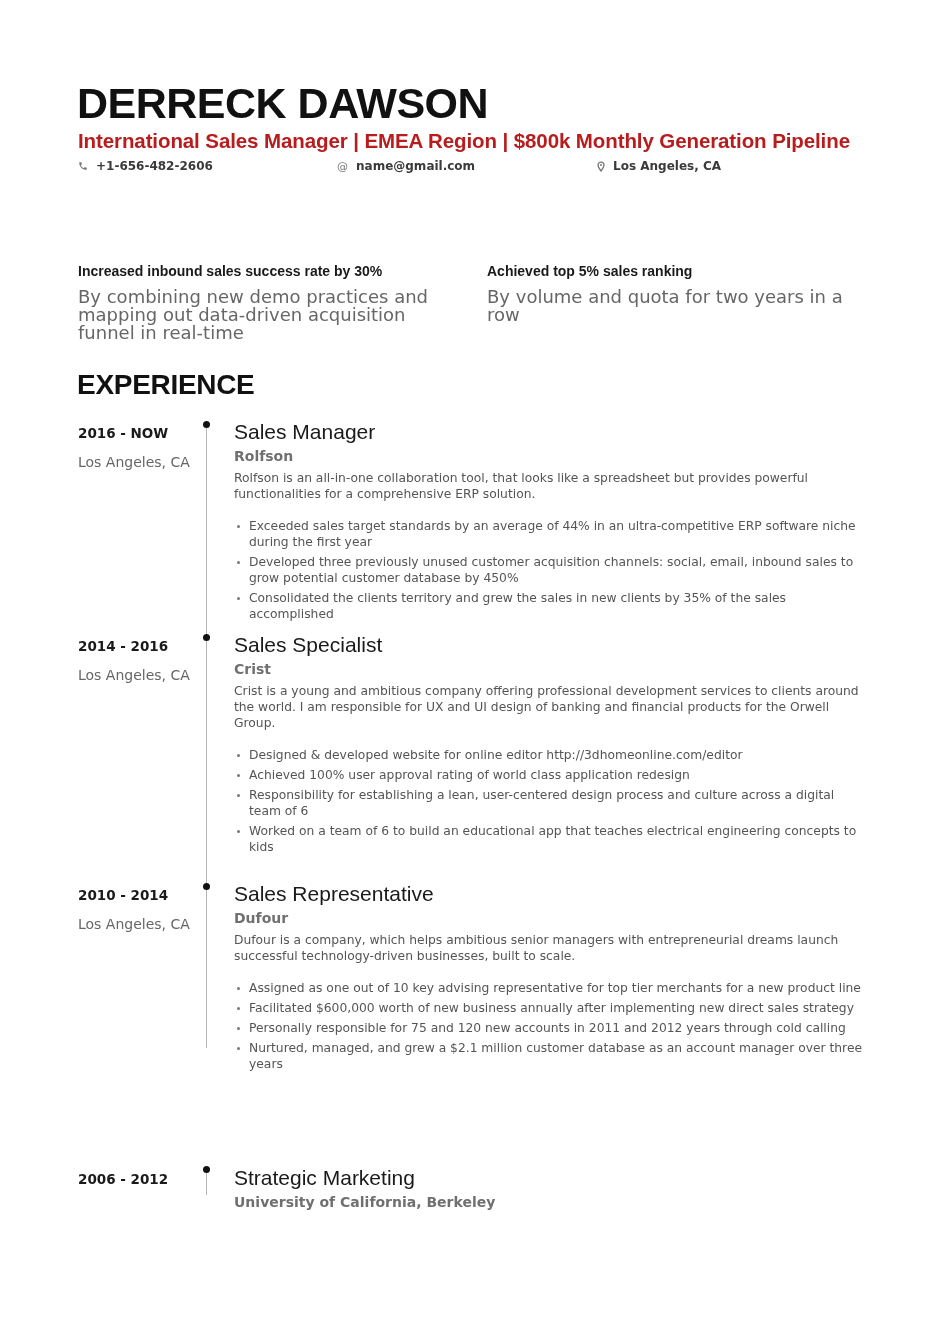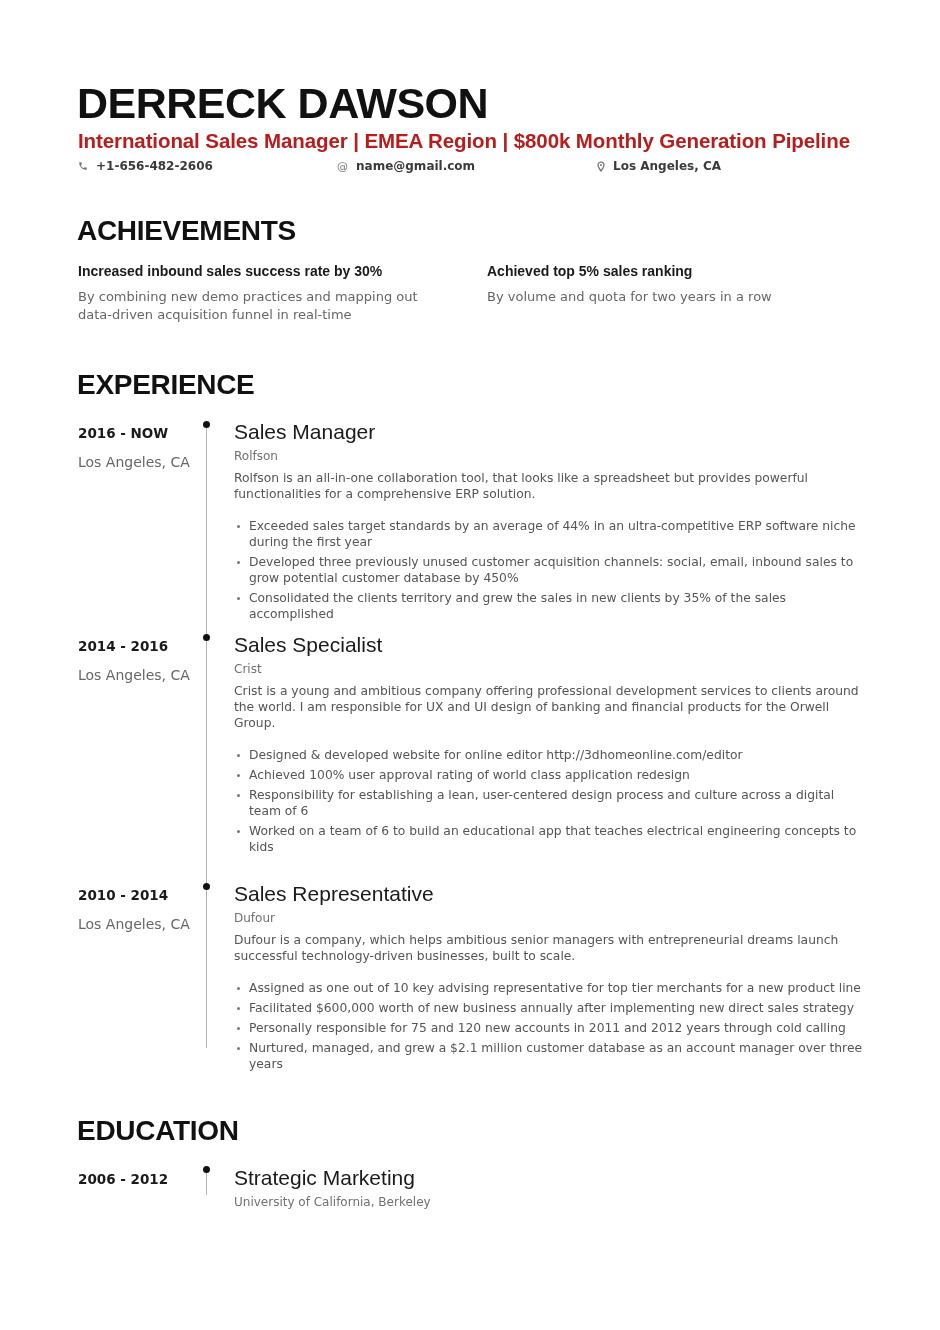--- a/index.html
+++ b/index.html
@@ -36,21 +36,21 @@
 
     .section-title {
       position: absolute; left: 77px;
       font-family: "Liberation Sans", sans-serif;
       font-weight: 700; font-size: 28px; color: #111;
       letter-spacing: -0.3px; line-height: 34px;
     }
 
     .ach { position: absolute; width: 360px; }
     .ach-title { font-size: 14px; font-weight: 700; color: #1a1a1a; line-height: 20px; white-space: nowrap; font-family: "Liberation Sans", sans-serif; }
-    .ach-desc { margin-top: 7px; font-size: 13px; color: #666; line-height: 18px; }
+    .ach-desc { margin-top: 7px; font-size: 18px; color: #666; line-height: 18px; }
 
     .timeline-line {
       position: absolute; left: 206px; width: 1px; background: #b5b5b5;
     }
     .dot {
       position: absolute; left: 203px; width: 7px; height: 7px; border-radius: 50%;
       background: #111;
     }
 
     .entry-date {
@@ -59,21 +59,21 @@
     }
     .entry-loc {
       position: absolute; left: 78px; font-size: 14px; color: #666; line-height: 18px; white-space: nowrap;
     }
     .entry-body { position: absolute; left: 234px; width: 630px; }
     .role {
       font-family: Liberation Sans, sans-serif;
       font-size: 21px; color: #1a1a1a; line-height: 26px; white-space: nowrap;
     }
     .company {
-      margin-top: 1px; font-size: 12px; font-weight: 400; color: #707070; line-height: 20px;
+      margin-top: 1px; font-size: 14px; font-weight: 700; color: #707070; line-height: 20px;
     }
     .desc {
       margin-top: 4px; font-size: 12.3px; color: #555; line-height: 16px;
     }
     .bullets { list-style: none; margin-top: 16px; }
     .bullets li {
       position: relative; padding-left: 15px; font-size: 12.3px; color: #555;
       line-height: 16px; margin-bottom: 4px;
     }
     .bullets li::before {
@@ -104,21 +104,20 @@
   <div class="contact loc">
     <span class="ico">
       <svg width="8" height="11" viewBox="0 0 16 22">
           <path fill="none" stroke="#777" stroke-width="2.5" d="M8 2a6 6 0 0 1 6 6c0 4.5-6 12-6 12S2 12.5 2 8a6 6 0 0 1 6-6z"></path>
           <circle cx="8" cy="8" r="2" fill="#777"></circle>
         </svg>
     </span>
     <span>Los Angeles, CA</span>
   </div>
 
-  <div class="section-title" style="top:214px;">ACHIEVEMENTS</div>
 
   <div class="ach" style="left:78px; top:261px;">
     <div class="ach-title">Increased inbound sales success rate by 30%</div>
     <div class="ach-desc">By combining new demo practices and mapping out data-driven acquisition funnel in real-time</div>
   </div>
   <div class="ach" style="left:487px; top:261px;">
     <div class="ach-title">Achieved top 5% sales ranking</div>
     <div class="ach-desc">By volume and quota for two years in a row</div>
   </div>
 
@@ -163,21 +162,20 @@
     <div class="company">Dufour</div>
     <div class="desc">Dufour is a company, which helps ambitious senior managers with entrepreneurial dreams launch successful technology-driven businesses, built to scale.</div>
     <ul class="bullets">
       <li>Assigned as one out of 10 key advising representative for top tier merchants for a new product line</li>
       <li>Facilitated $600,000 worth of new business annually after implementing new direct sales strategy</li>
       <li>Personally responsible for 75 and 120 new accounts in 2011 and 2012 years through cold calling</li>
       <li>Nurtured, managed, and grew a $2.1 million customer database as an account manager over three years</li>
     </ul>
   </div>
 
-  <div class="section-title" style="top:1114px;">EDUCATION</div>
 
   <div class="timeline-line" style="top:1168px; height:27px;"></div>
   <div class="dot" style="top:1166px;"></div>
   <div class="entry-date" style="top:1170px;">2006 - 2012</div>
   <div class="entry-body" style="top:1165px;">
     <div class="role">Strategic Marketing</div>
     <div class="company">University of California, Berkeley</div>
   </div>
 
 </div>

